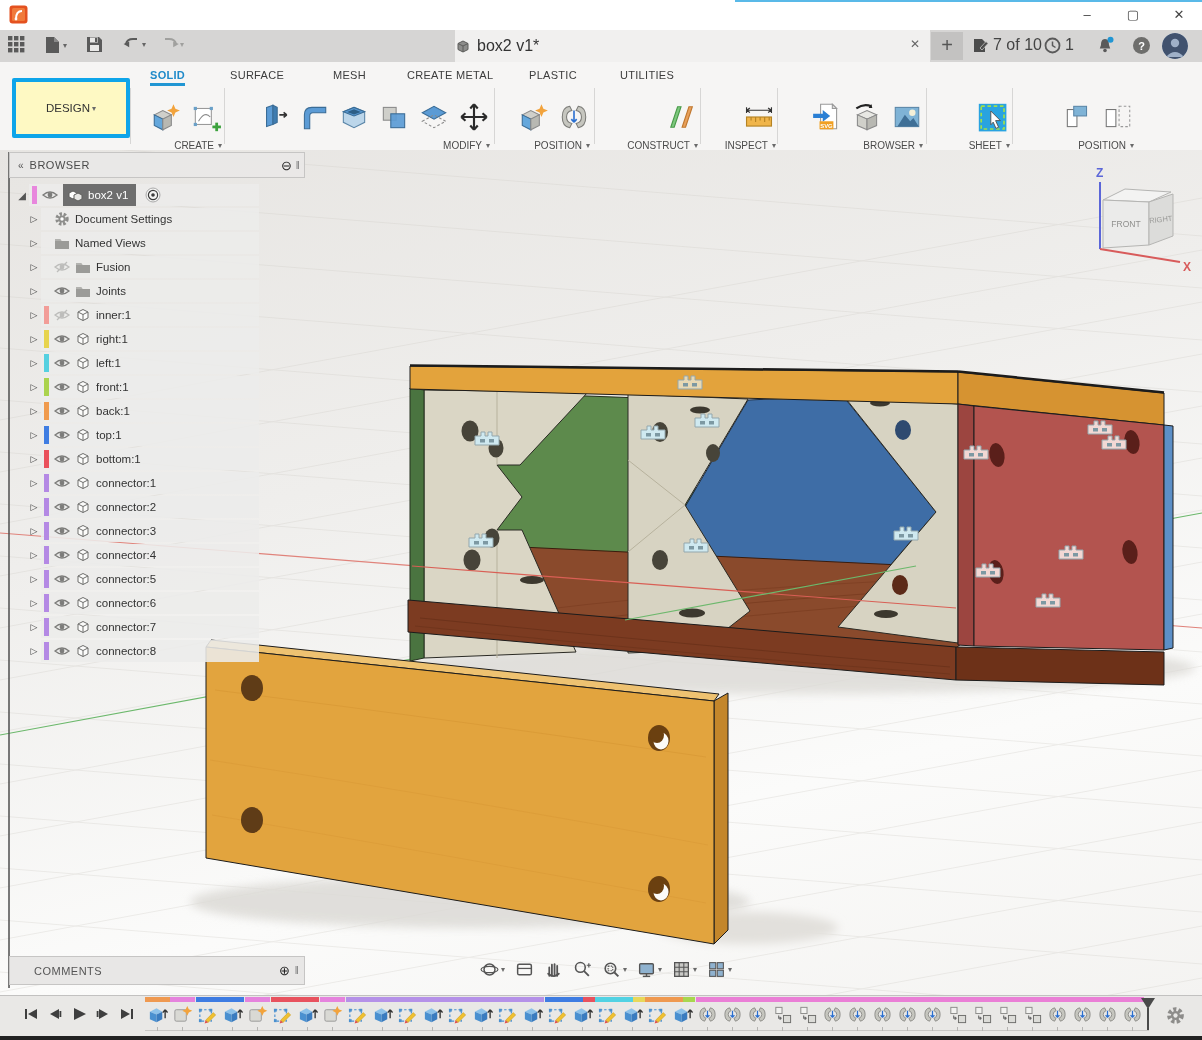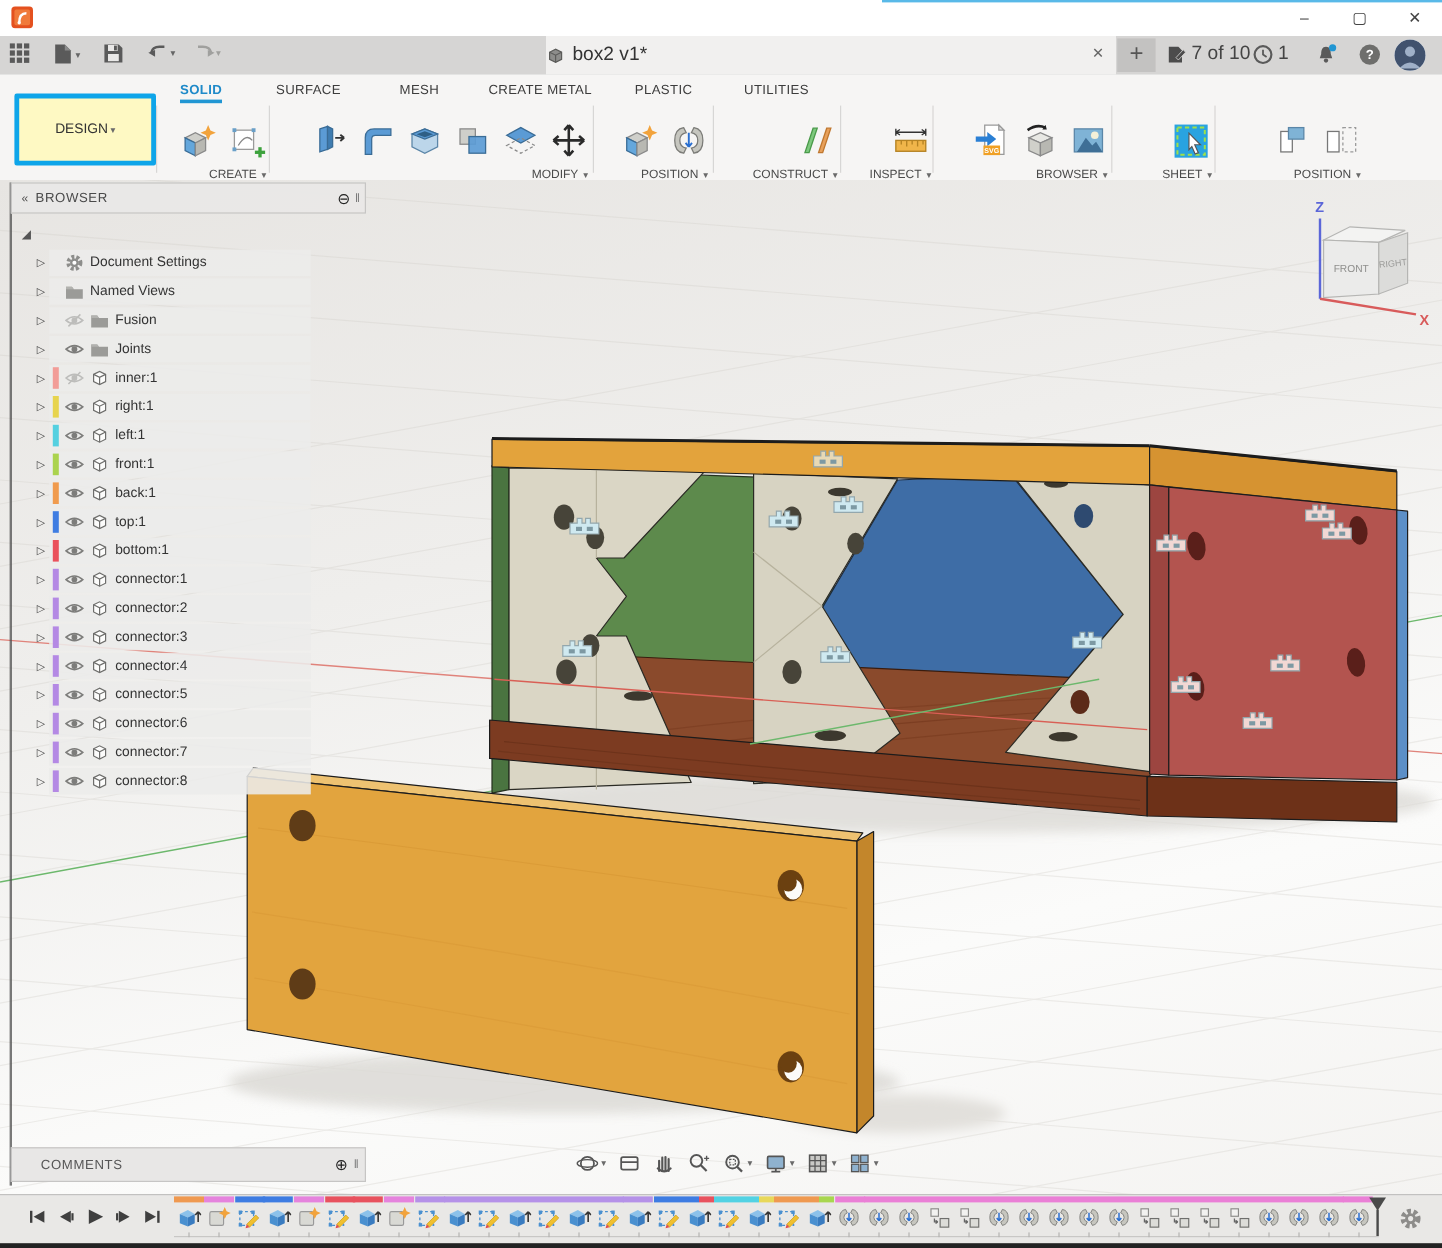--- a/index.html
+++ b/index.html
@@ -678,20 +678,35 @@
     <div class="browser">
       <div class="b-head">
         <span class="bh-coll">«</span>
         <span class="bh-title">BROWSER</span>
         <span class="bh-min">⊖</span>
         <span class="bh-grip">‖</span>
       </div>
       <div class="b-rows" id="browser-rows">
           <div class="trow">
             <span class="t-arrow root">◢</span>
+            <div class="rowbody">
+              <span class="cbar" style="background: rgb(232, 135, 221);"></span>
+              <svg width="16" height="16" class="eyeic">
+                <use href="#s-eye"></use>
+              </svg>
+              <span class="selbox">
+                <svg width="16" height="16" class="ticon">
+                  <use href="#s-asm"></use>
+                </svg>
+                <span class="tlabel">box2 v1</span>
+              </span>
+              <svg width="16" height="16" class="radio">
+                <use href="#s-radio"></use>
+              </svg>
+            </div>
           </div>
           <div class="trow">
             <span class="t-arrow">▷</span>
             <div class="rowbody">
               <span style="width: 5px;"></span>
               <svg width="16" height="16" class="ticon">
                 <use href="#s-gear"></use>
               </svg>
               <span class="tlabel">Document Settings</span>
             </div>

